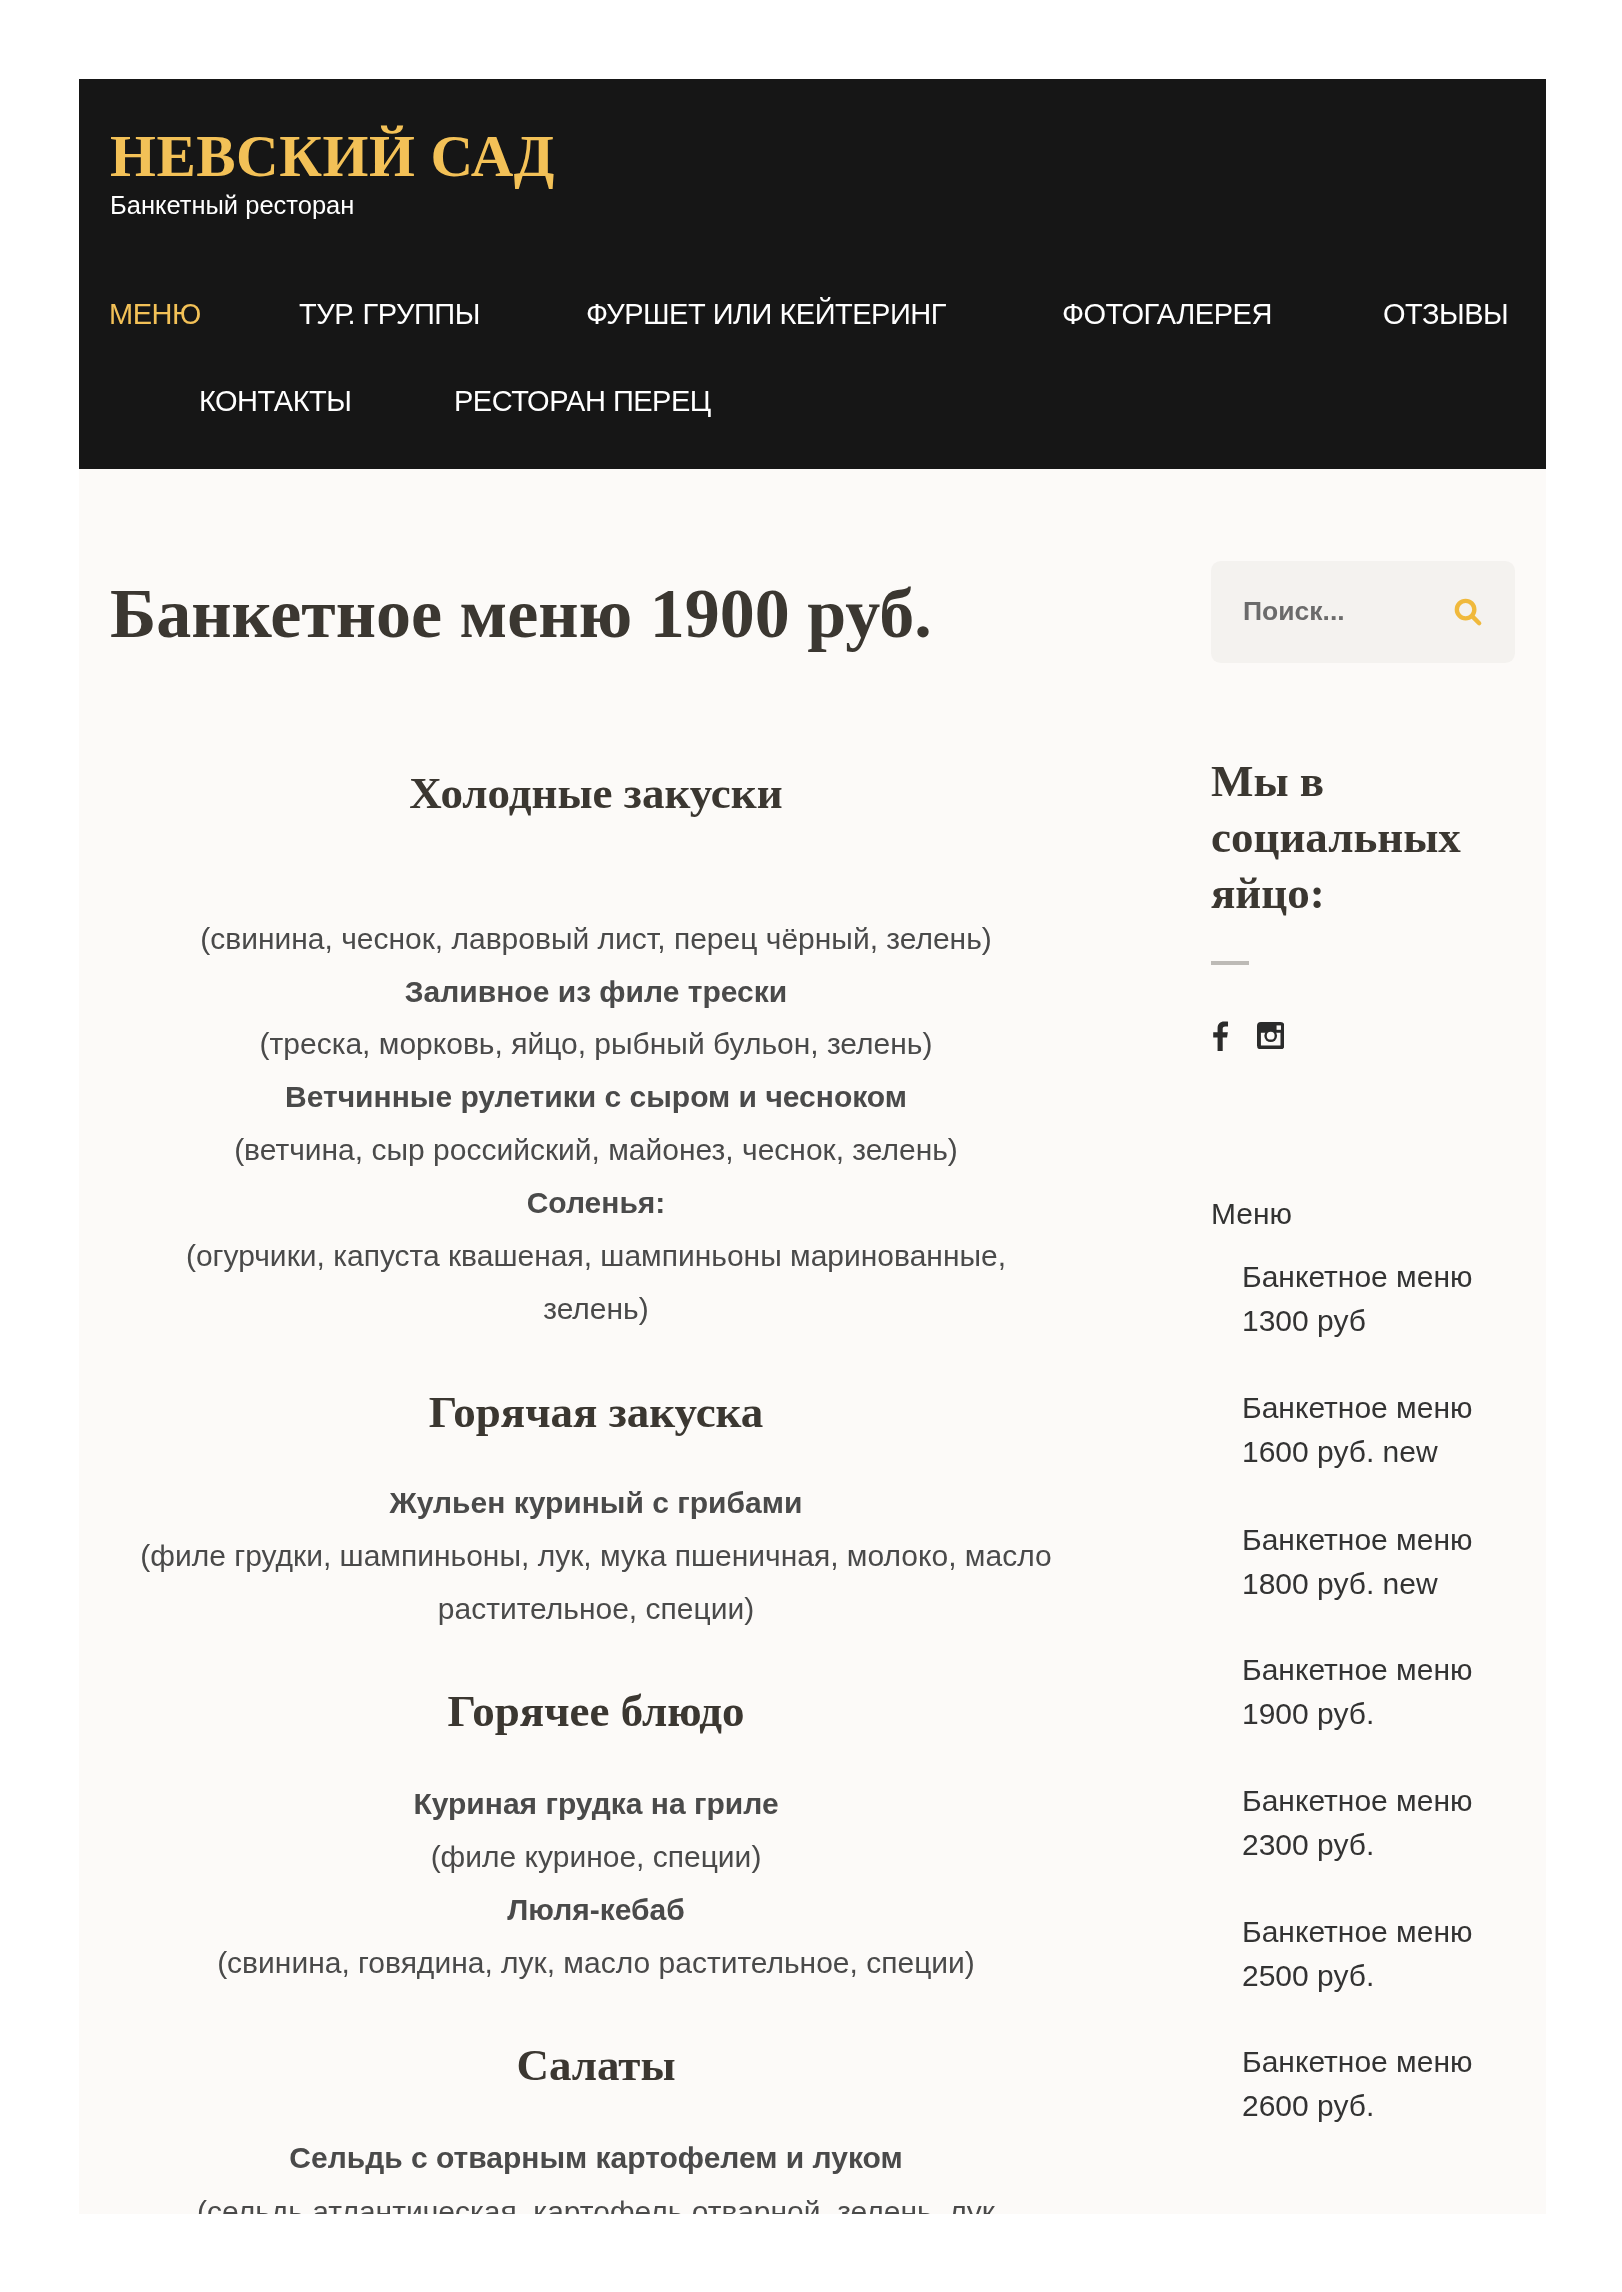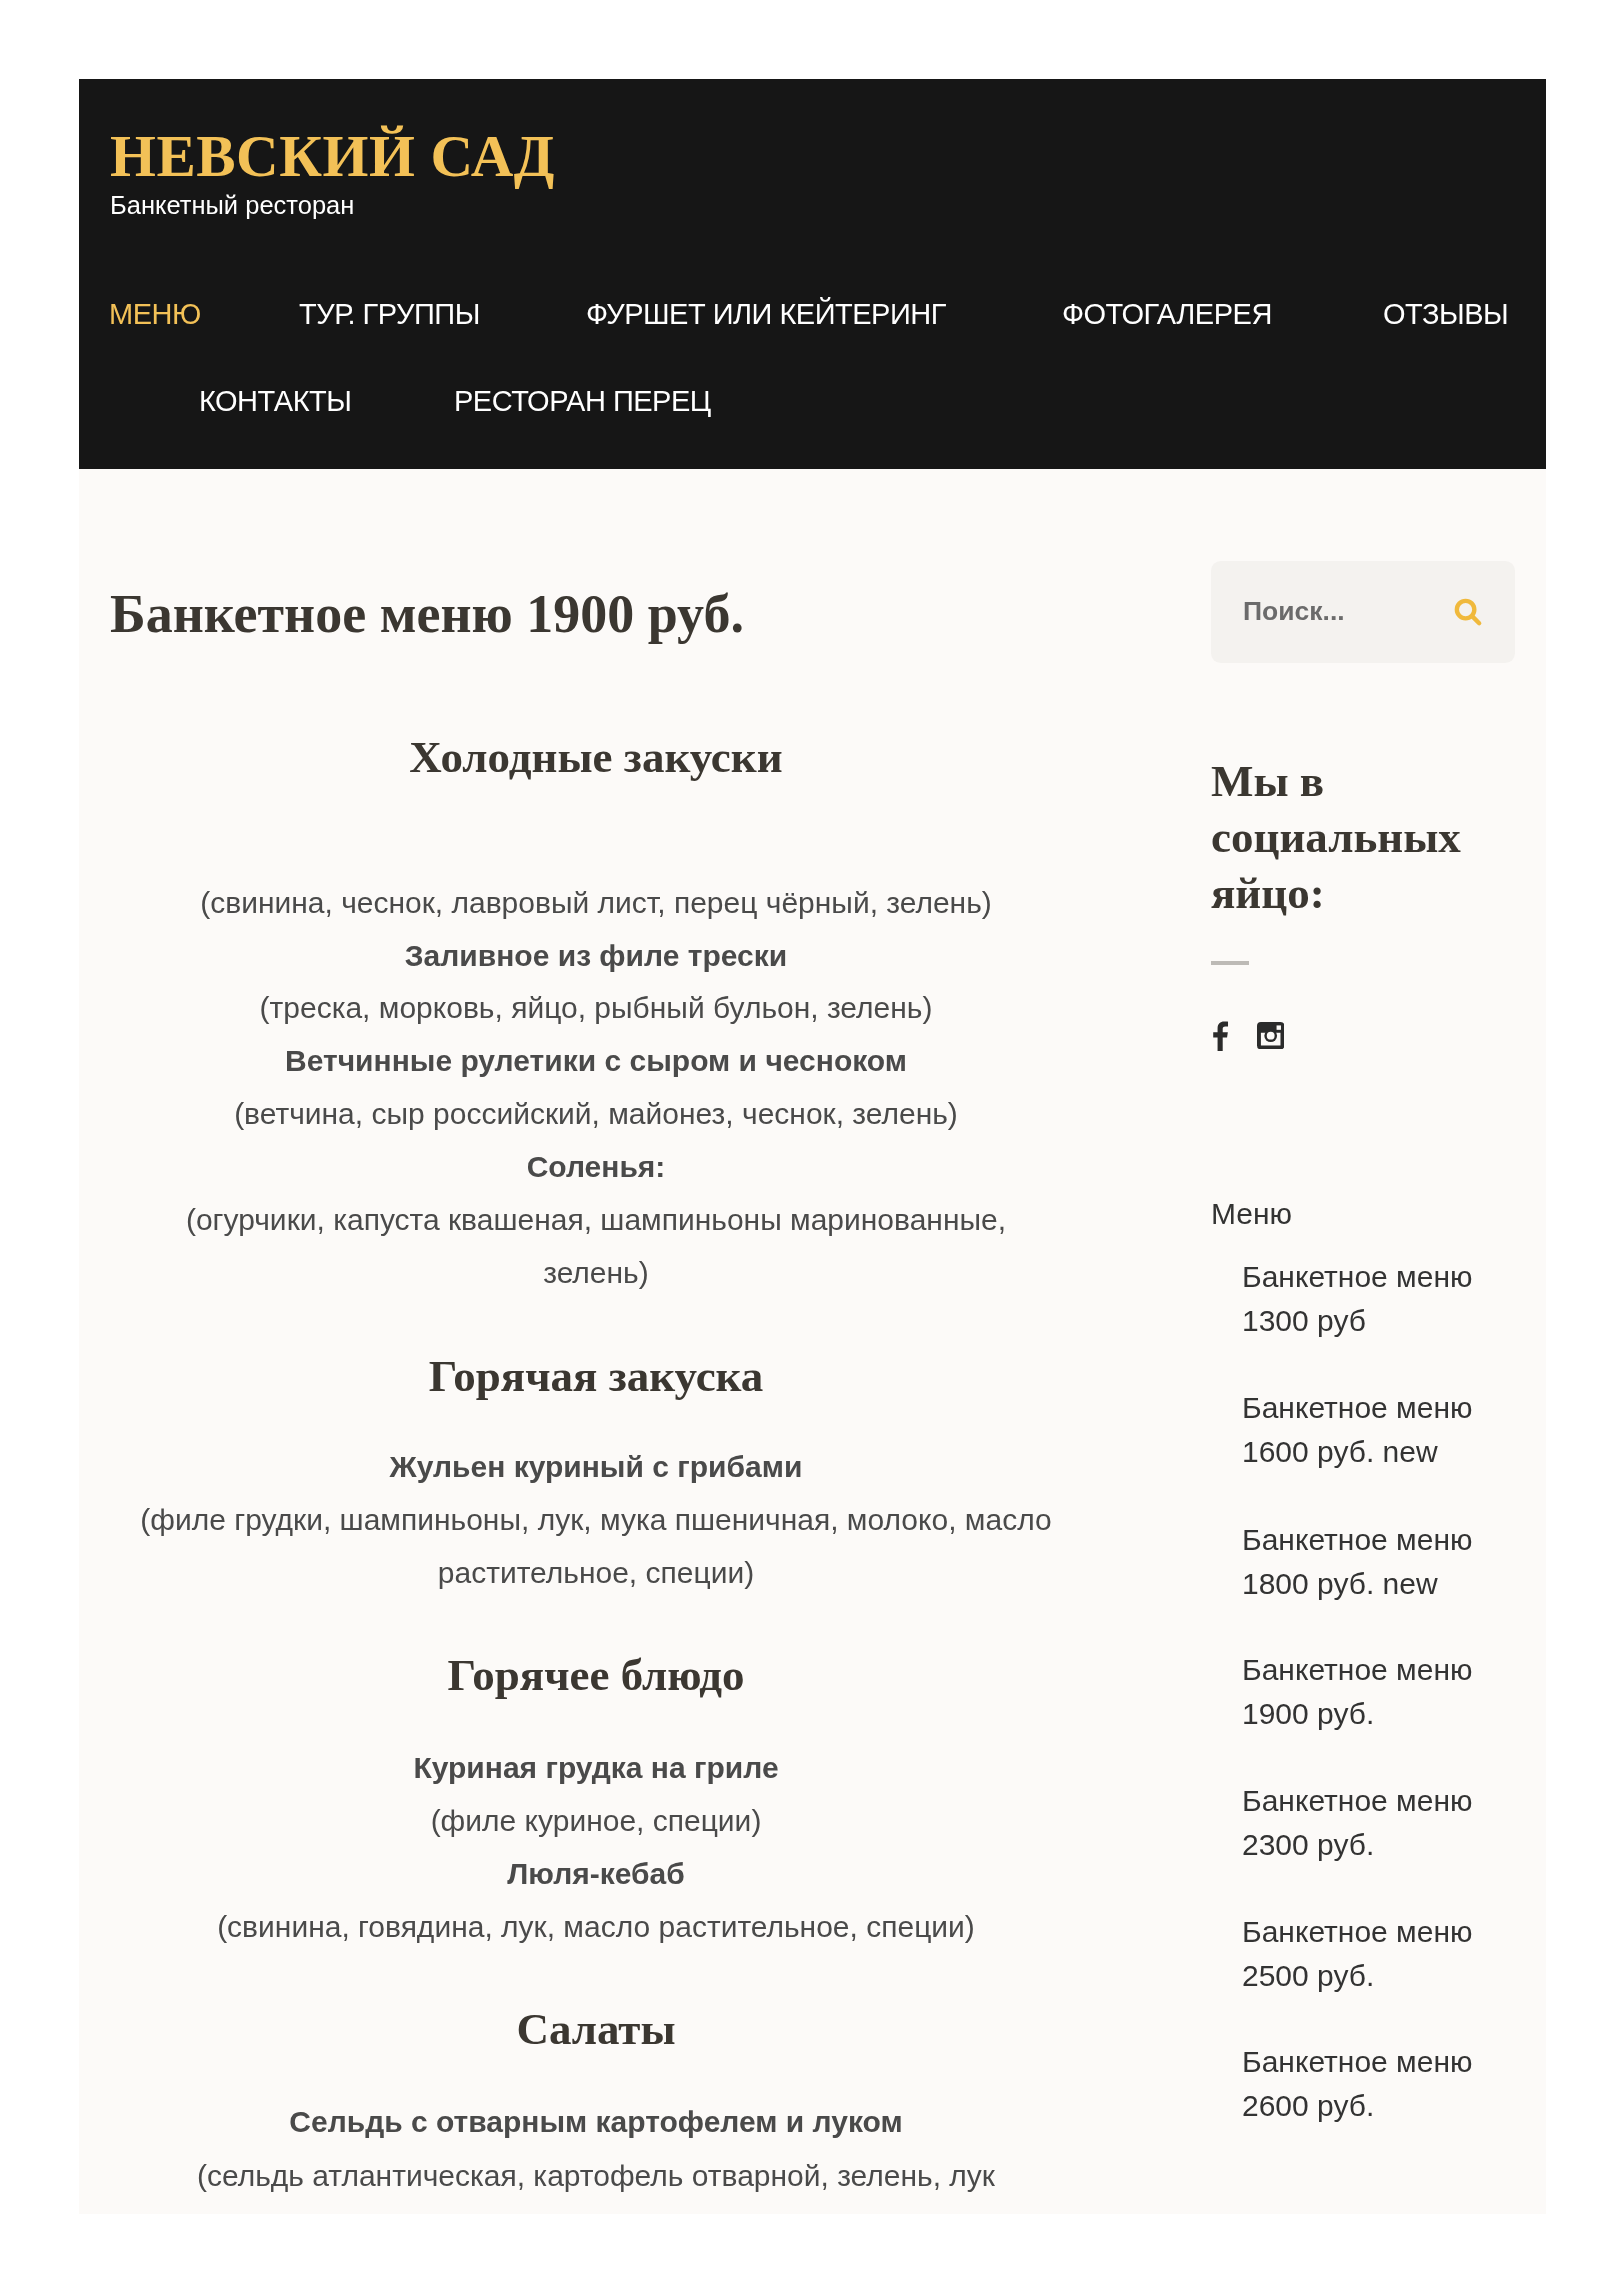--- a/index.html
+++ b/index.html
@@ -29,24 +29,24 @@
   }
   .nav-item.active { color:#f3c157; }
 
   .content {
     position:absolute; left:79px; top:469px; width:1467px; height:1745px;
     background:#fcfaf8; overflow:hidden;
   }
   .page-title {
     position:absolute; left:31px; top:101px;
     font-family:"Liberation Serif", serif; font-weight:bold;
-    font-size:54px; line-height:88px; color:#3b3731; white-space:nowrap; margin:0;
+    font-size:70px; line-height:88px; color:#3b3731; white-space:nowrap; margin:0;
   }
   .col {
-    position:absolute; left:31px; width:972px; text-align:center;
+    position:absolute; left:31px; width:972px; text-align:center;margin-top:36px;
   }
   .sec-heading {
     font-family:"Liberation Serif", serif; font-weight:bold;
     font-size:45px; line-height:55px; color:#3b3731; margin:0;
     position:absolute; left:0; width:100%;
   }
   .line {
     position:absolute; left:0; width:100%;
     font-size:30px; line-height:39px; color:#4a4a4a; white-space:nowrap;
   }

